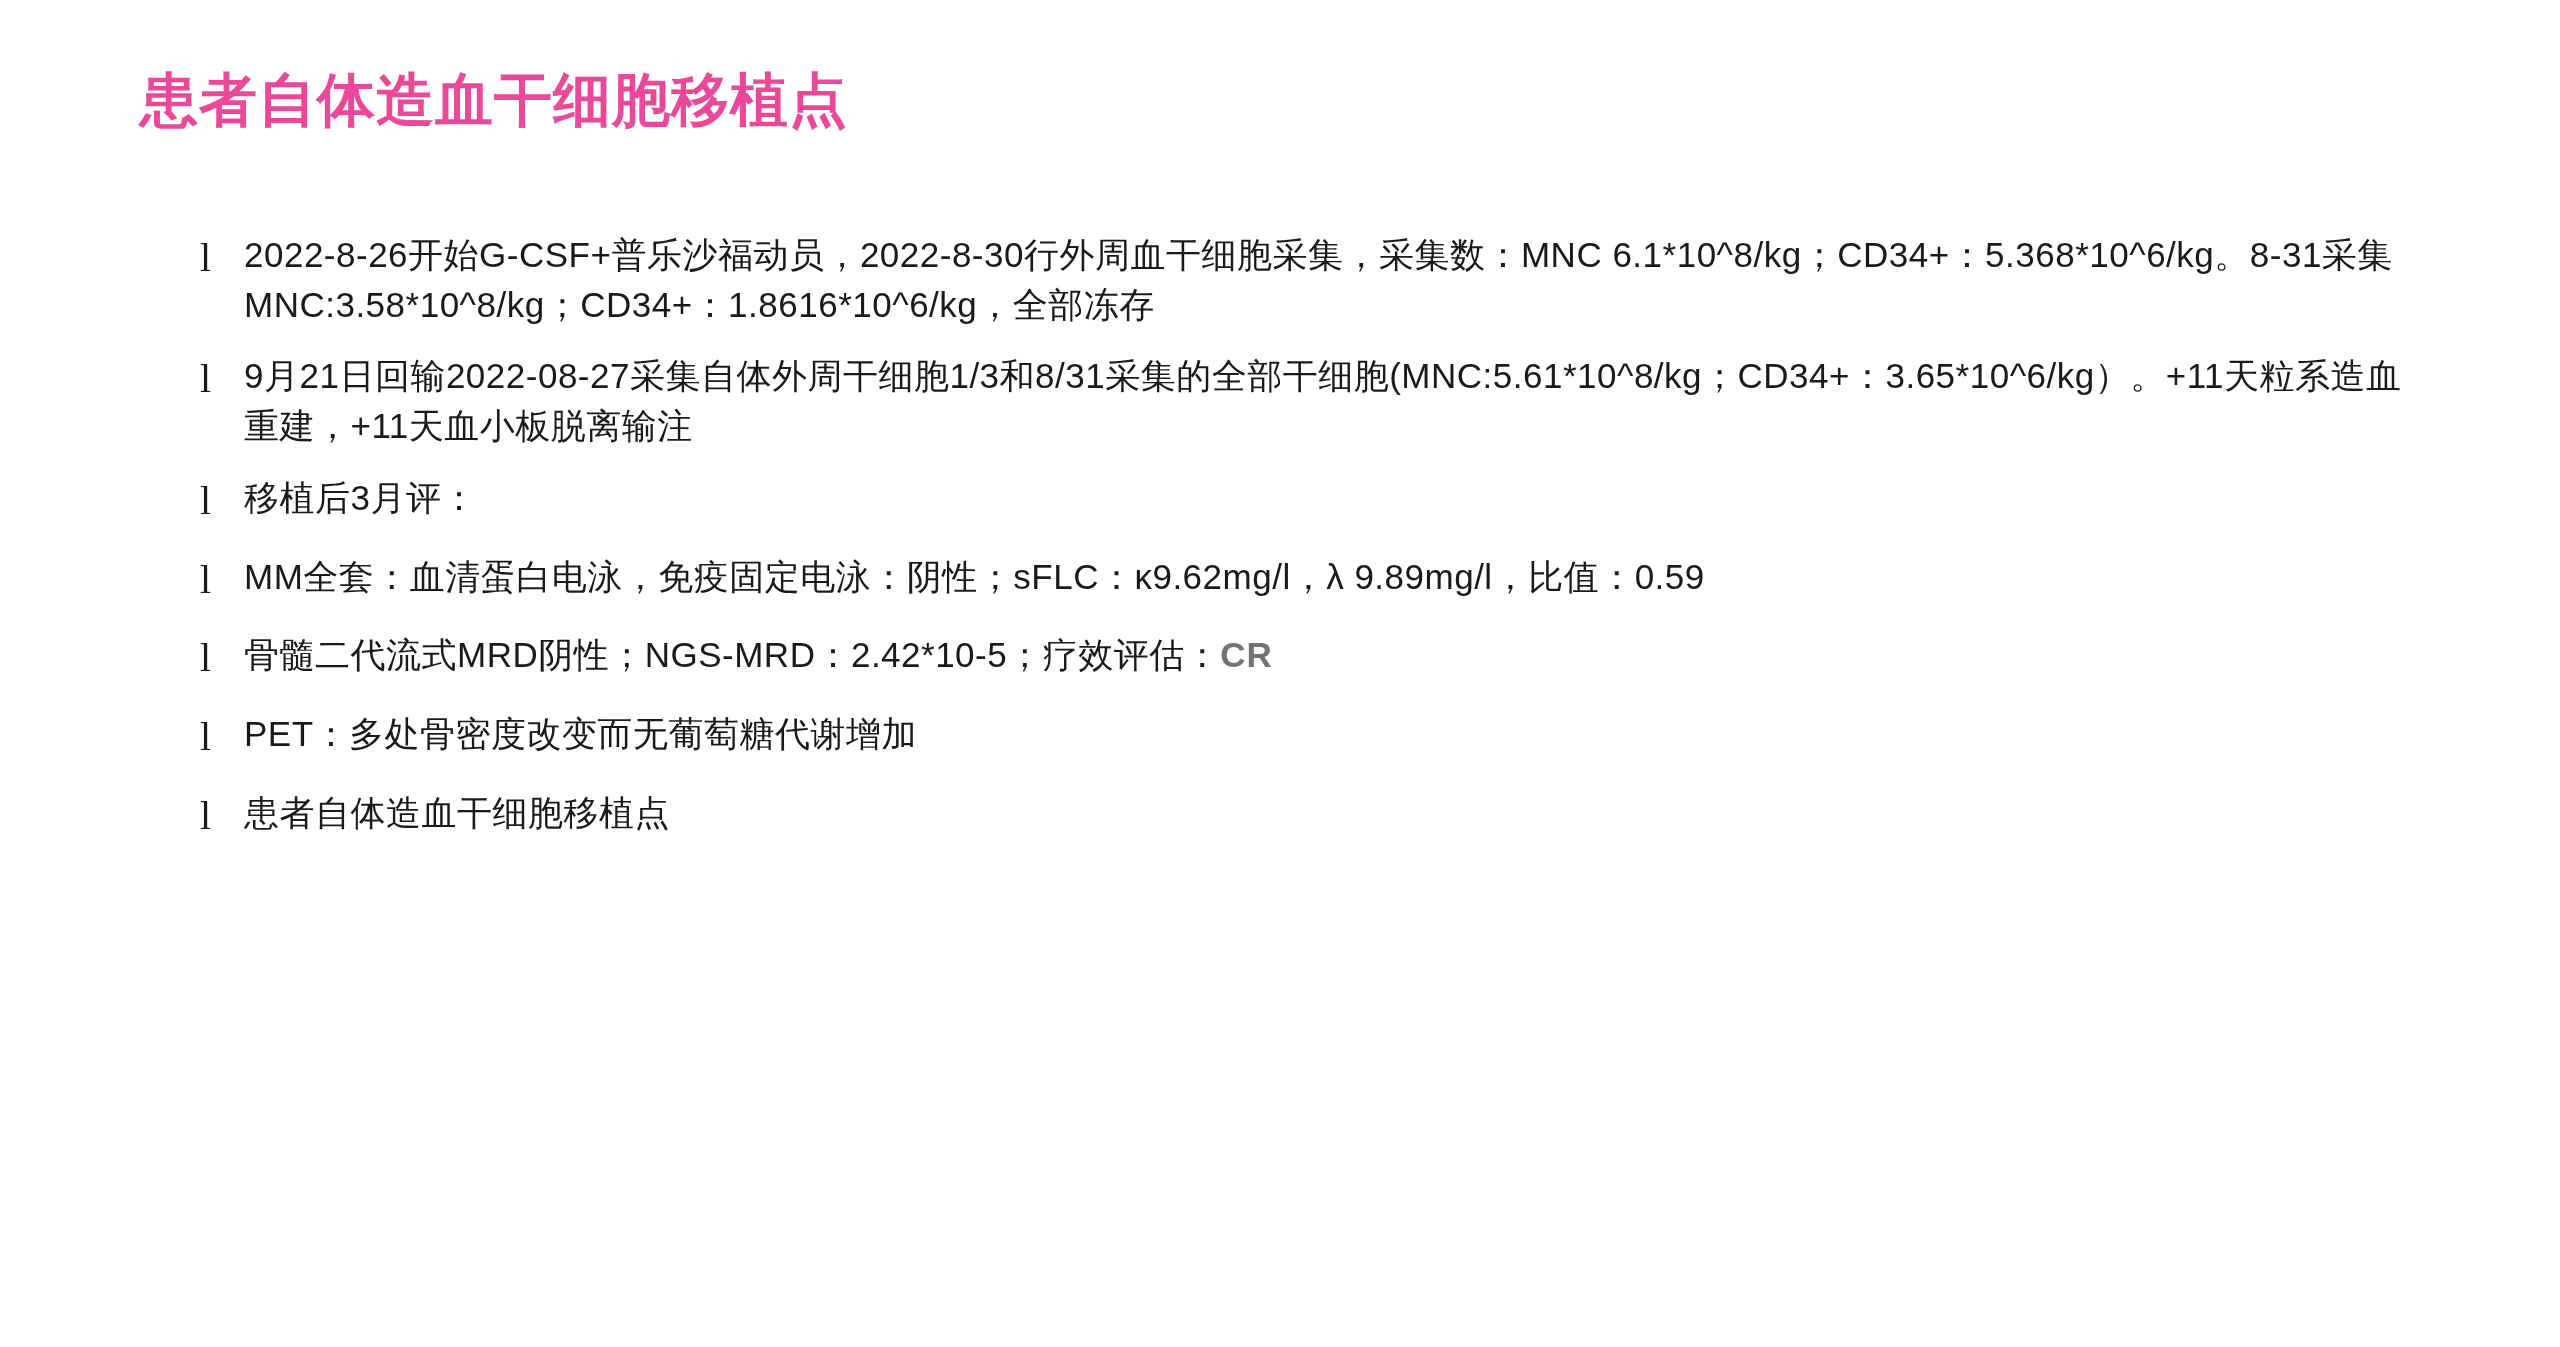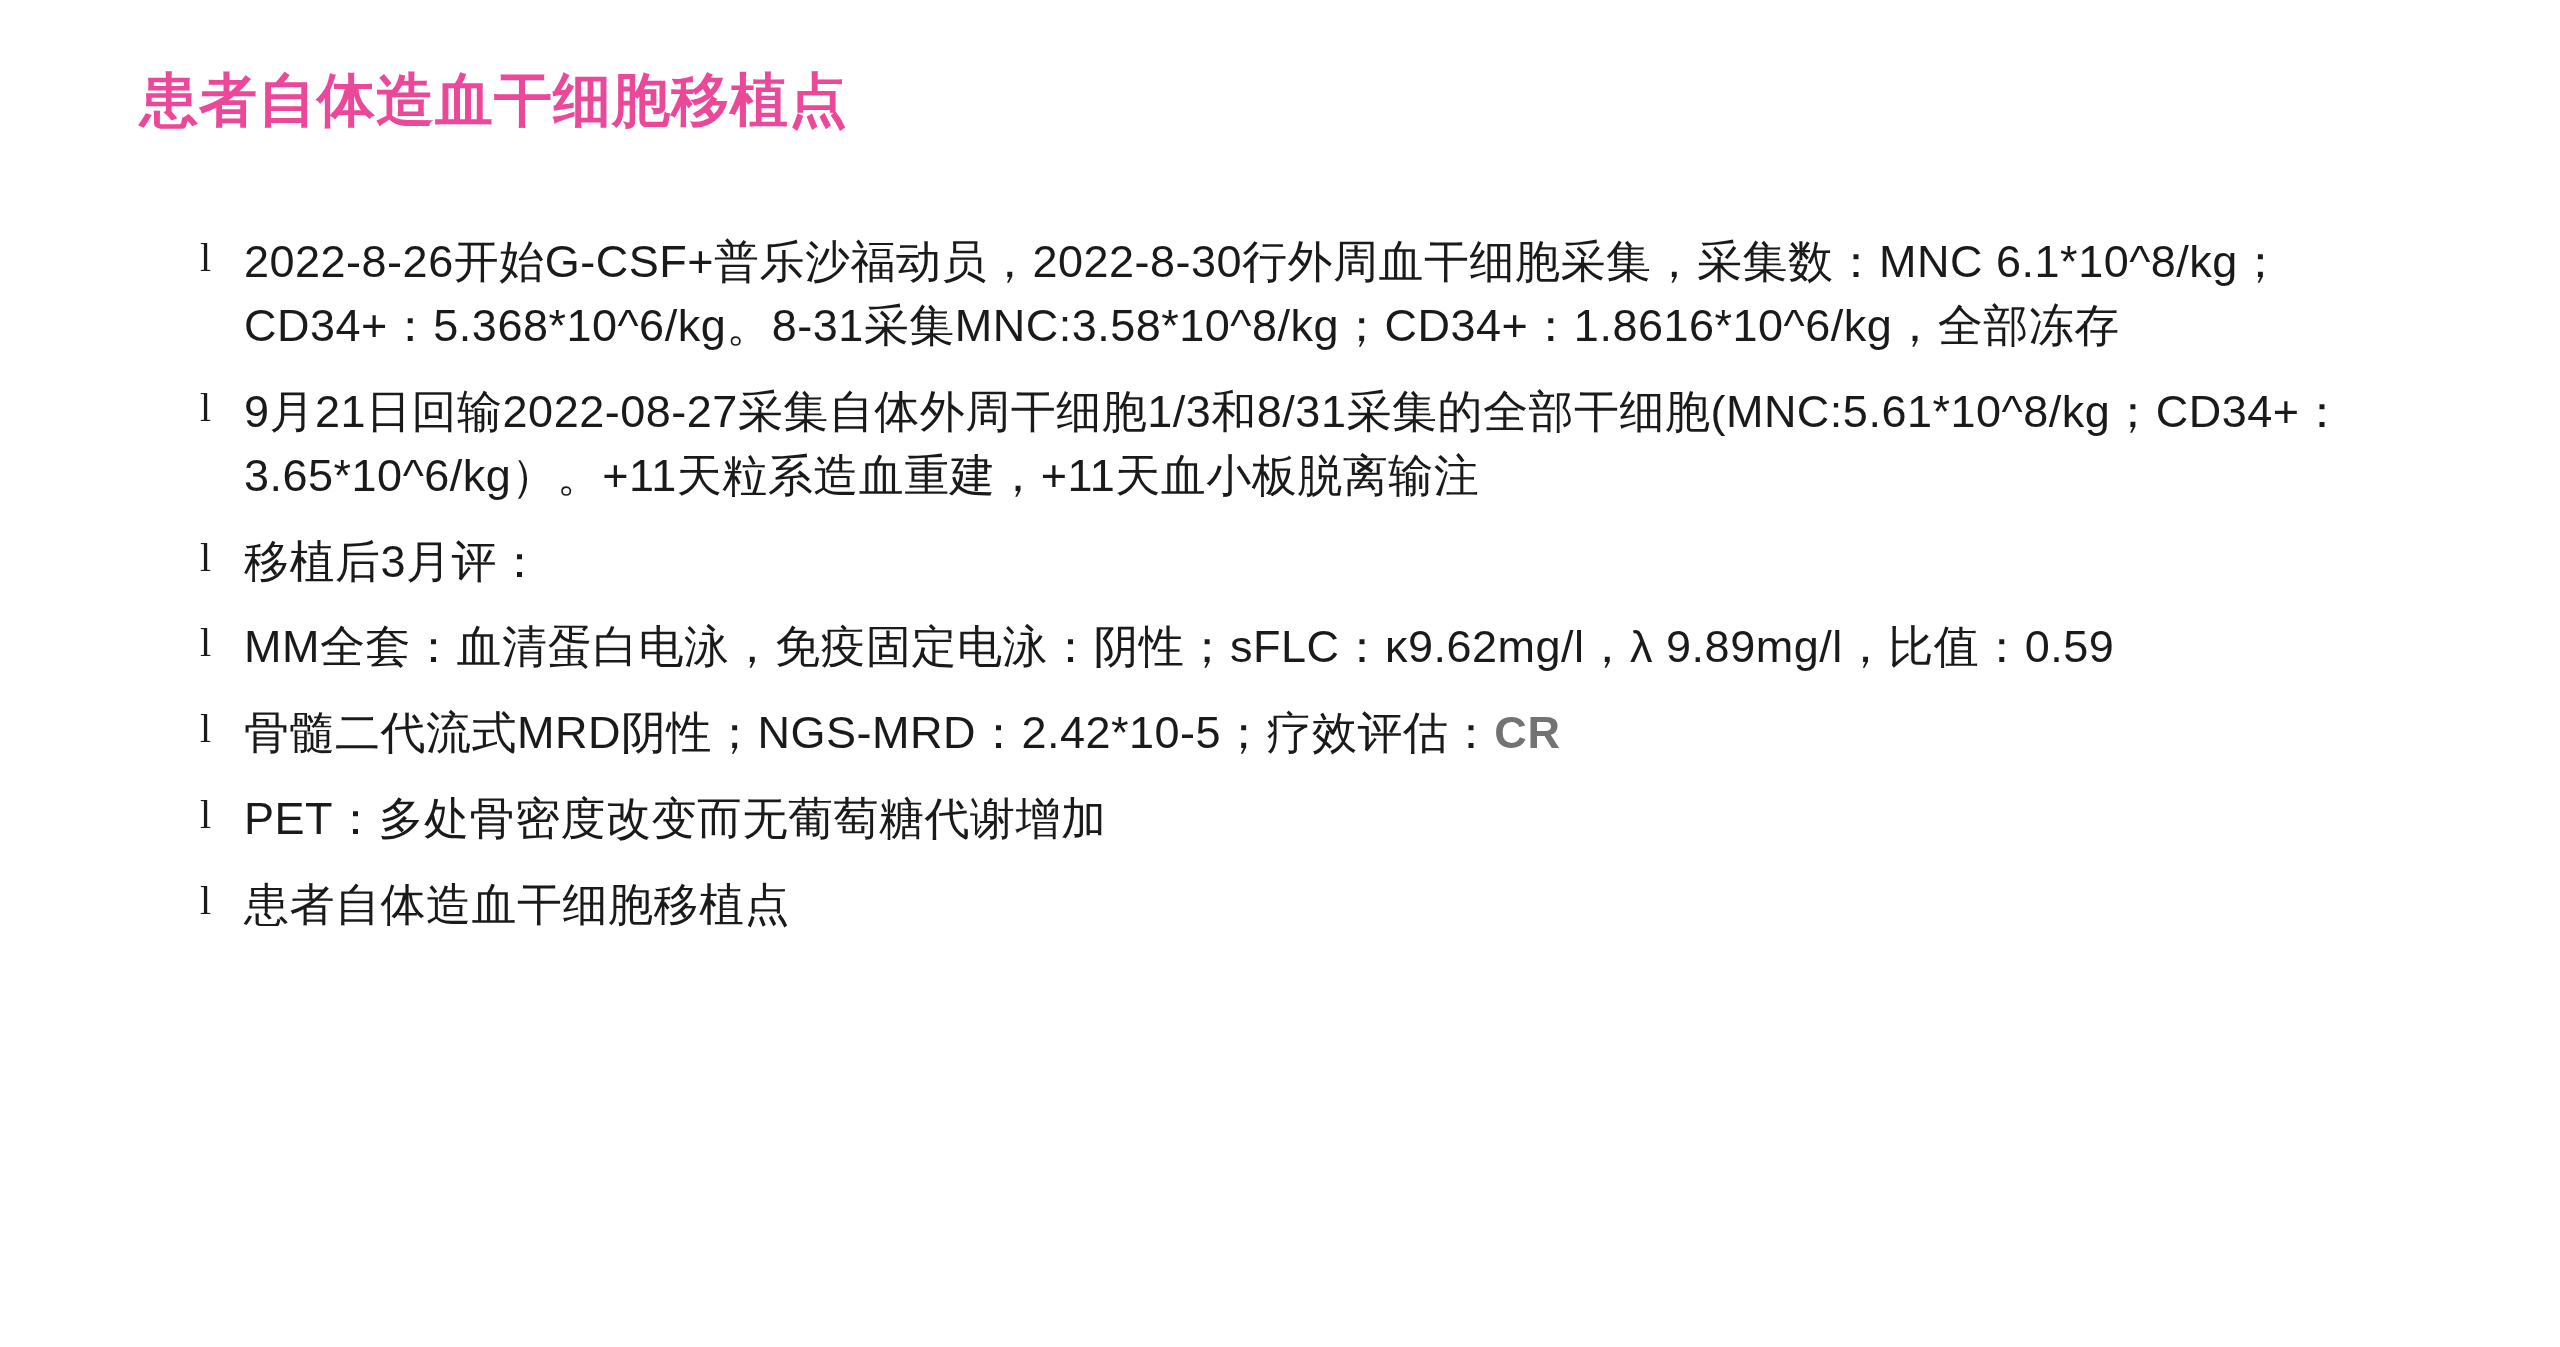--- a/index.html
+++ b/index.html
@@ -48,21 +48,21 @@
   .bullet-mark {
     flex: 0 0 auto;
     width: 44px;
     font-size: 40px;
     line-height: 1.42;
     color: #1a1a1a;
     font-family: "Liberation Serif", "DejaVu Serif", serif;
   }
   .bullet-text {
     flex: 1 1 auto;
-    font-size: 45px;
+    font-size: 35px;
     line-height: 1.42;
     color: #1a1a1a;
     letter-spacing: 0.5px;
     word-break: break-word;
   }
   .highlight-cr {
     color: #737373;
     font-weight: bold;
     letter-spacing: 1px;
   }

